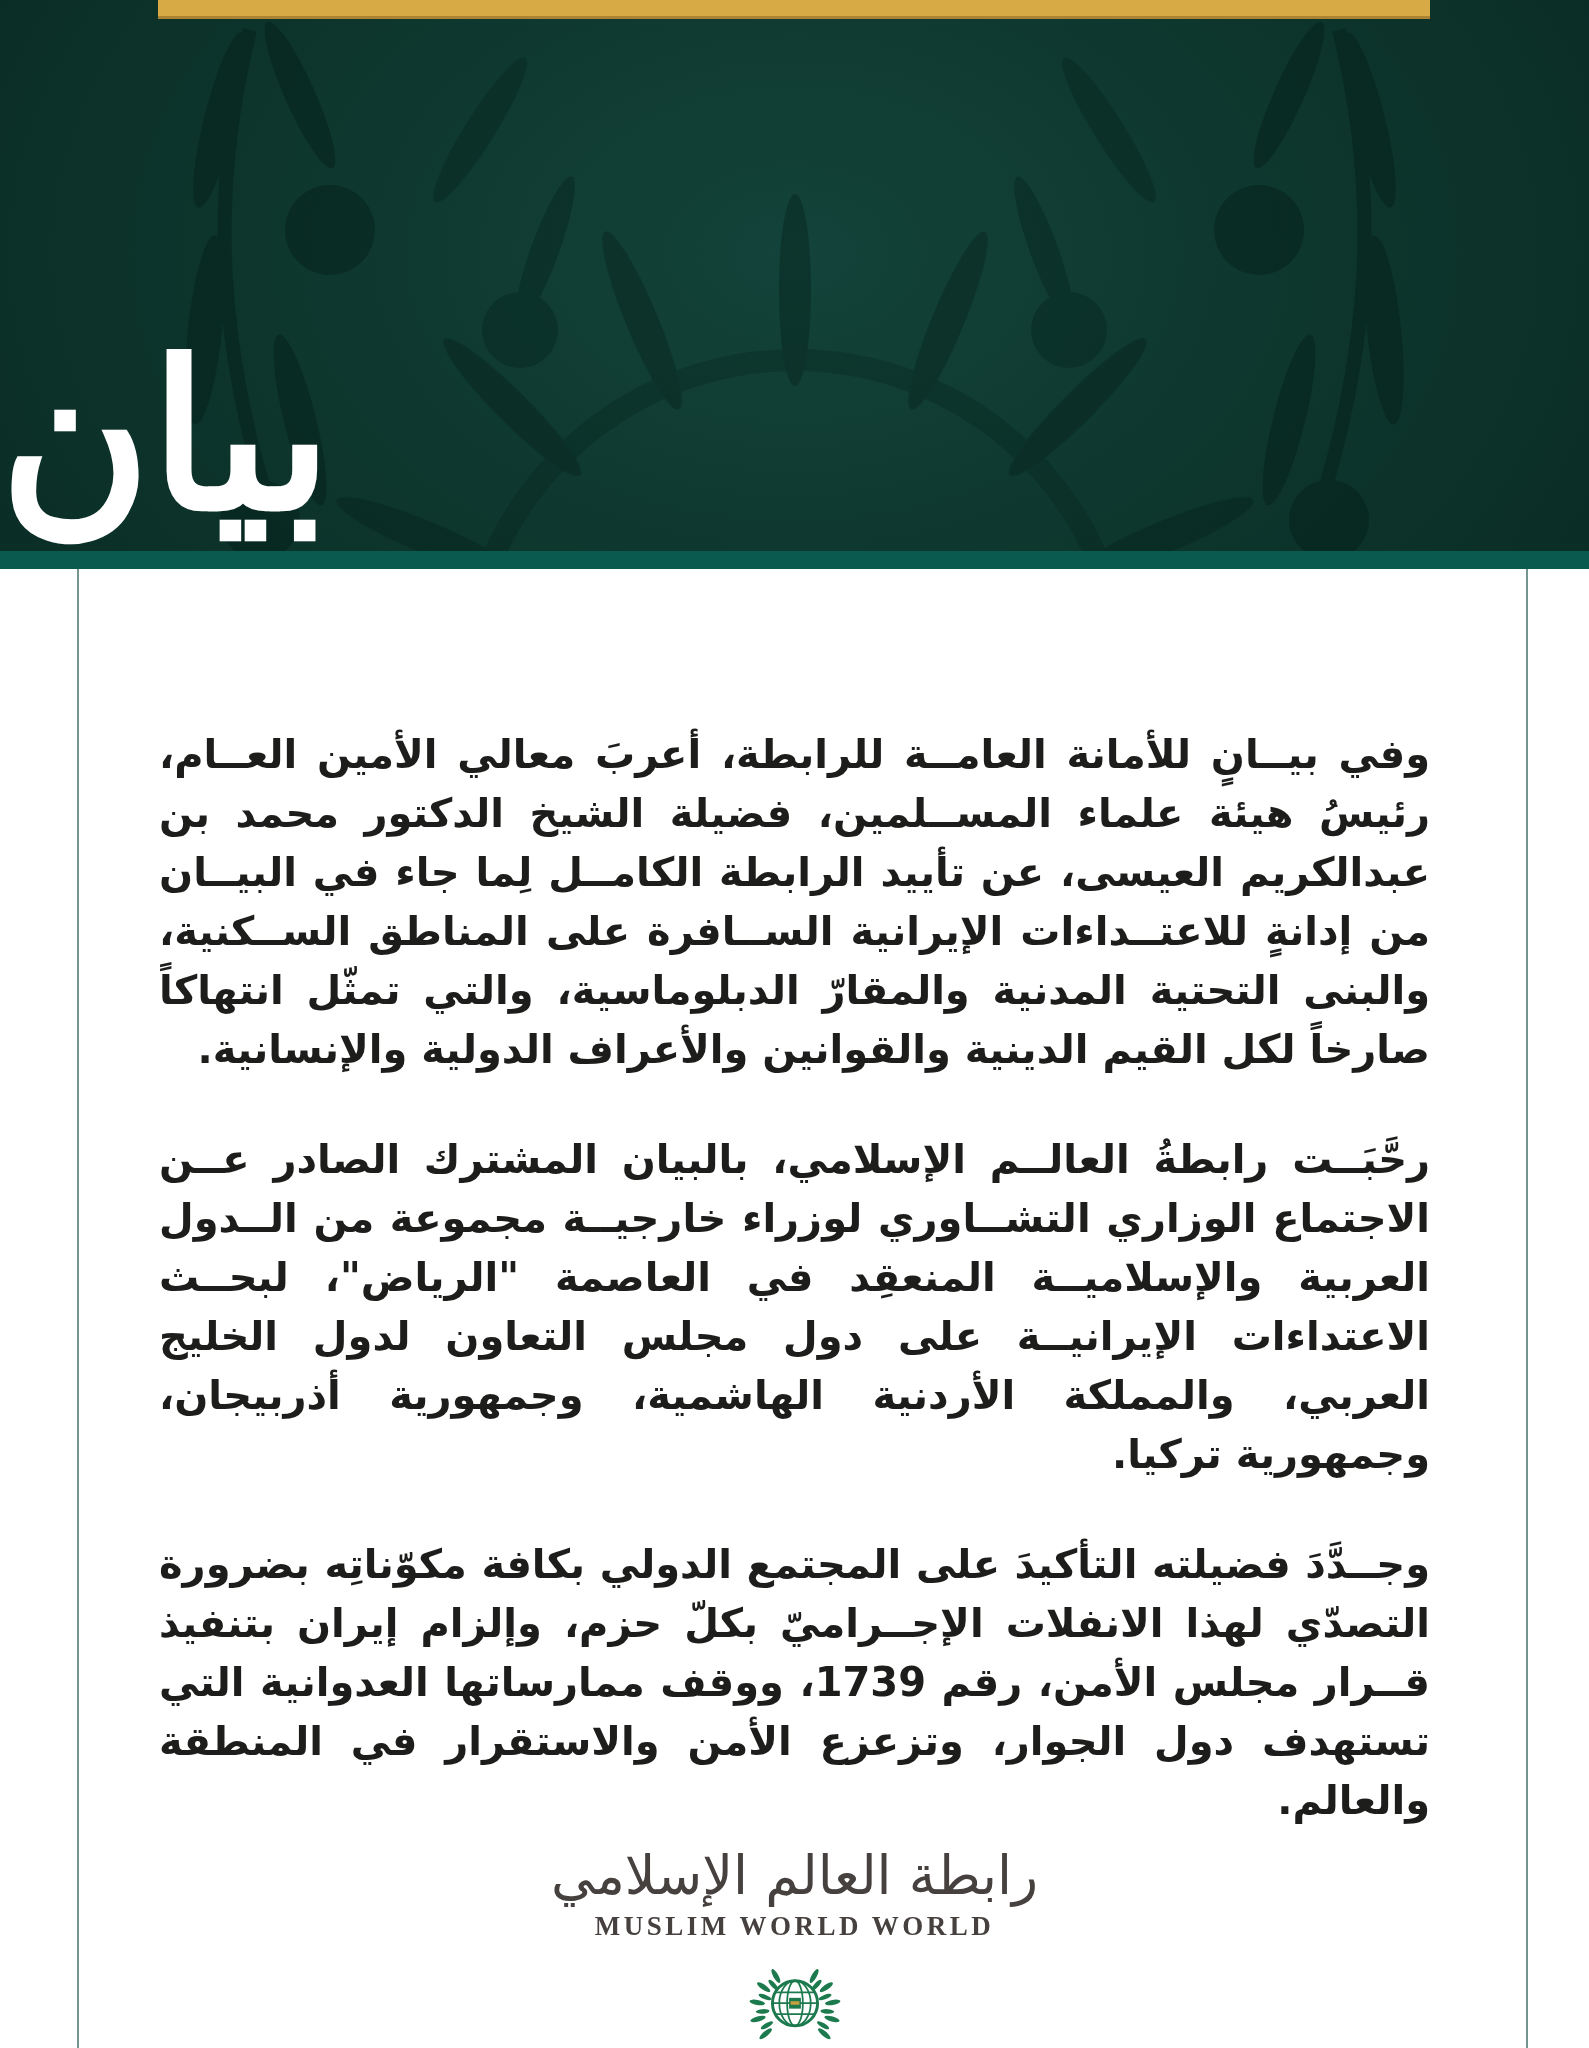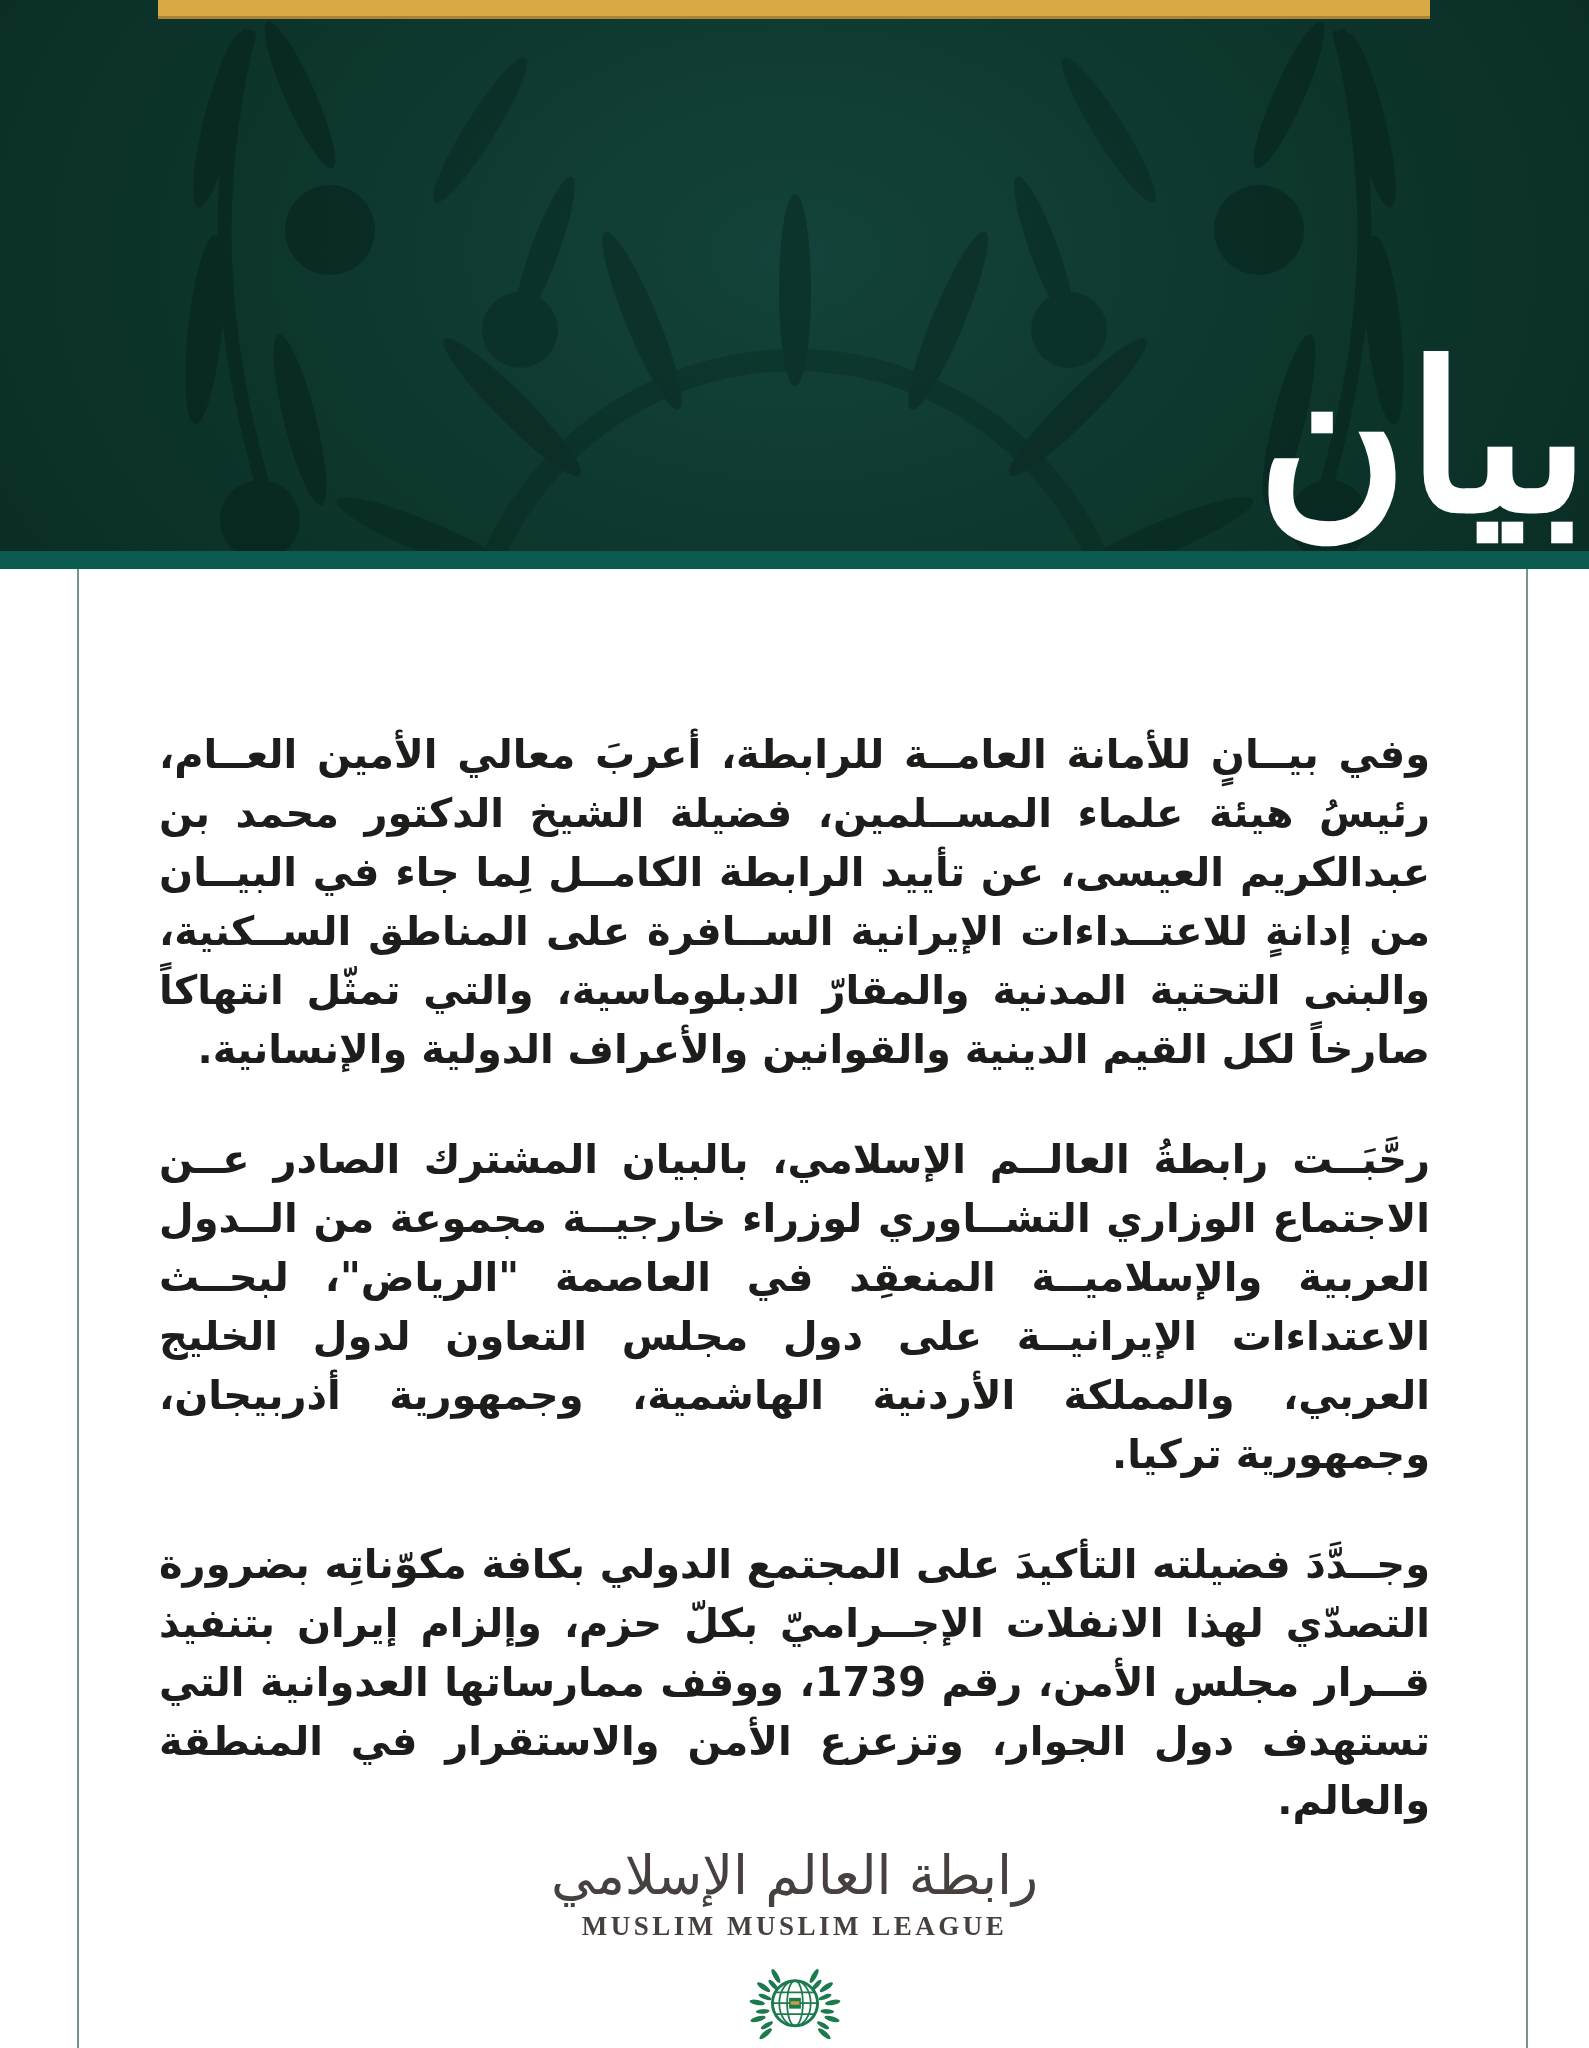--- a/index.html
+++ b/index.html
@@ -11,24 +11,23 @@
   .header{
     position:absolute;top:0;left:0;width:1589px;height:551px;overflow:hidden;
     background:radial-gradient(1100px 760px at 50% 46%, #13433a 0%, #0d352c 52%, #092a23 100%);
   }
   .gold-bar{
     position:absolute;top:0;left:158px;width:1272px;height:16px;
     background:#d7aa46;border-bottom:3px solid #ab8332;
   }
   .header-deco{position:absolute;top:0;left:0;width:1589px;height:551px;}
   .calligraphy{
-    position:absolute;left:0;right:0;bottom:-6px;text-align:right;
+    position:absolute;left:0;right:0;bottom:-6px;text-align:left;
     color:#ffffff;font-size:205px;line-height:1.15;font-weight:700;
-    font-family:Liberation Sans, sans-serif;
-    padding-left:26px;
+    font-family:Liberation Serif, serif;
   }
   .teal-strip{
     position:absolute;top:551px;left:0;width:1589px;height:18px;background:#0b5a50;
   }
   
   .frame-line{position:absolute;top:569px;bottom:0;width:2px;background:#5b8279;opacity:.85;}
   .frame-line.left{left:77px;}
   .frame-line.right{left:1526px;}
   
   .content{
@@ -128,21 +127,21 @@
 
   <main class="content">
     <p>وفي بيــانٍ للأمانة العامــة للرابطة، أعربَ معالي الأمين العــام، رئيسُ هيئة علماء المســلمين، فضيلة الشيخ الدكتور محمد بن عبدالكريم العيسى، عن تأييد الرابطة الكامــل لِما جاء في البيــان من إدانةٍ للاعتــداءات الإيرانية الســافرة على المناطق الســكنية، والبنى التحتية المدنية والمقارّ الدبلوماسية، والتي تمثّل انتهاكاً صارخاً لكل القيم الدينية والقوانين والأعراف الدولية والإنسانية.</p>
     <p>رحَّبَــت رابطةُ العالــم الإسلامي، بالبيان المشترك الصادر عــن الاجتماع الوزاري التشــاوري لوزراء خارجيــة مجموعة من الــدول العربية والإسلاميــة المنعقِد في العاصمة "الرياض"، لبحــث الاعتداءات الإيرانيــة على دول مجلس التعاون لدول الخليج العربي، والمملكة الأردنية الهاشمية، وجمهورية أذربيجان، وجمهورية تركيا.</p>
     <p>وجــدَّدَ فضيلته التأكيدَ على المجتمع الدولي بكافة مكوّناتِه بضرورة التصدّي لهذا الانفلات الإجــراميّ بكلّ حزم، وإلزام إيران بتنفيذ قــرار مجلس الأمن، رقم 1739، ووقف ممارساتها العدوانية التي تستهدف دول الجوار، وتزعزع الأمن والاستقرار في المنطقة والعالم.</p>
   </main>
 
   <footer class="footer-logo">
     <div class="logo-text-col">
       <div class="logo-arabic">رابطة العالم الإسلامي</div>
-      <div class="logo-english">MUSLIM MUSLIM LEAGUE</div>
+      <div class="logo-english">MUSLIM WORLD WORLD</div>
     </div>
 
     <svg class="emblem" viewBox="0 0 100 110" aria-hidden="true">
       <g stroke="#1c7a4e" fill="none" stroke-width="1.8">
         <circle cx="50" cy="42" r="23" stroke-width="3"></circle>
         <ellipse cx="50" cy="42" rx="8" ry="23"></ellipse>
         <ellipse cx="50" cy="42" rx="16" ry="23"></ellipse>
         <line x1="27" y1="42" x2="73" y2="42"></line>
         <line x1="29.8" y1="31" x2="70.2" y2="31"></line>
         <line x1="29.8" y1="53" x2="70.2" y2="53"></line>

